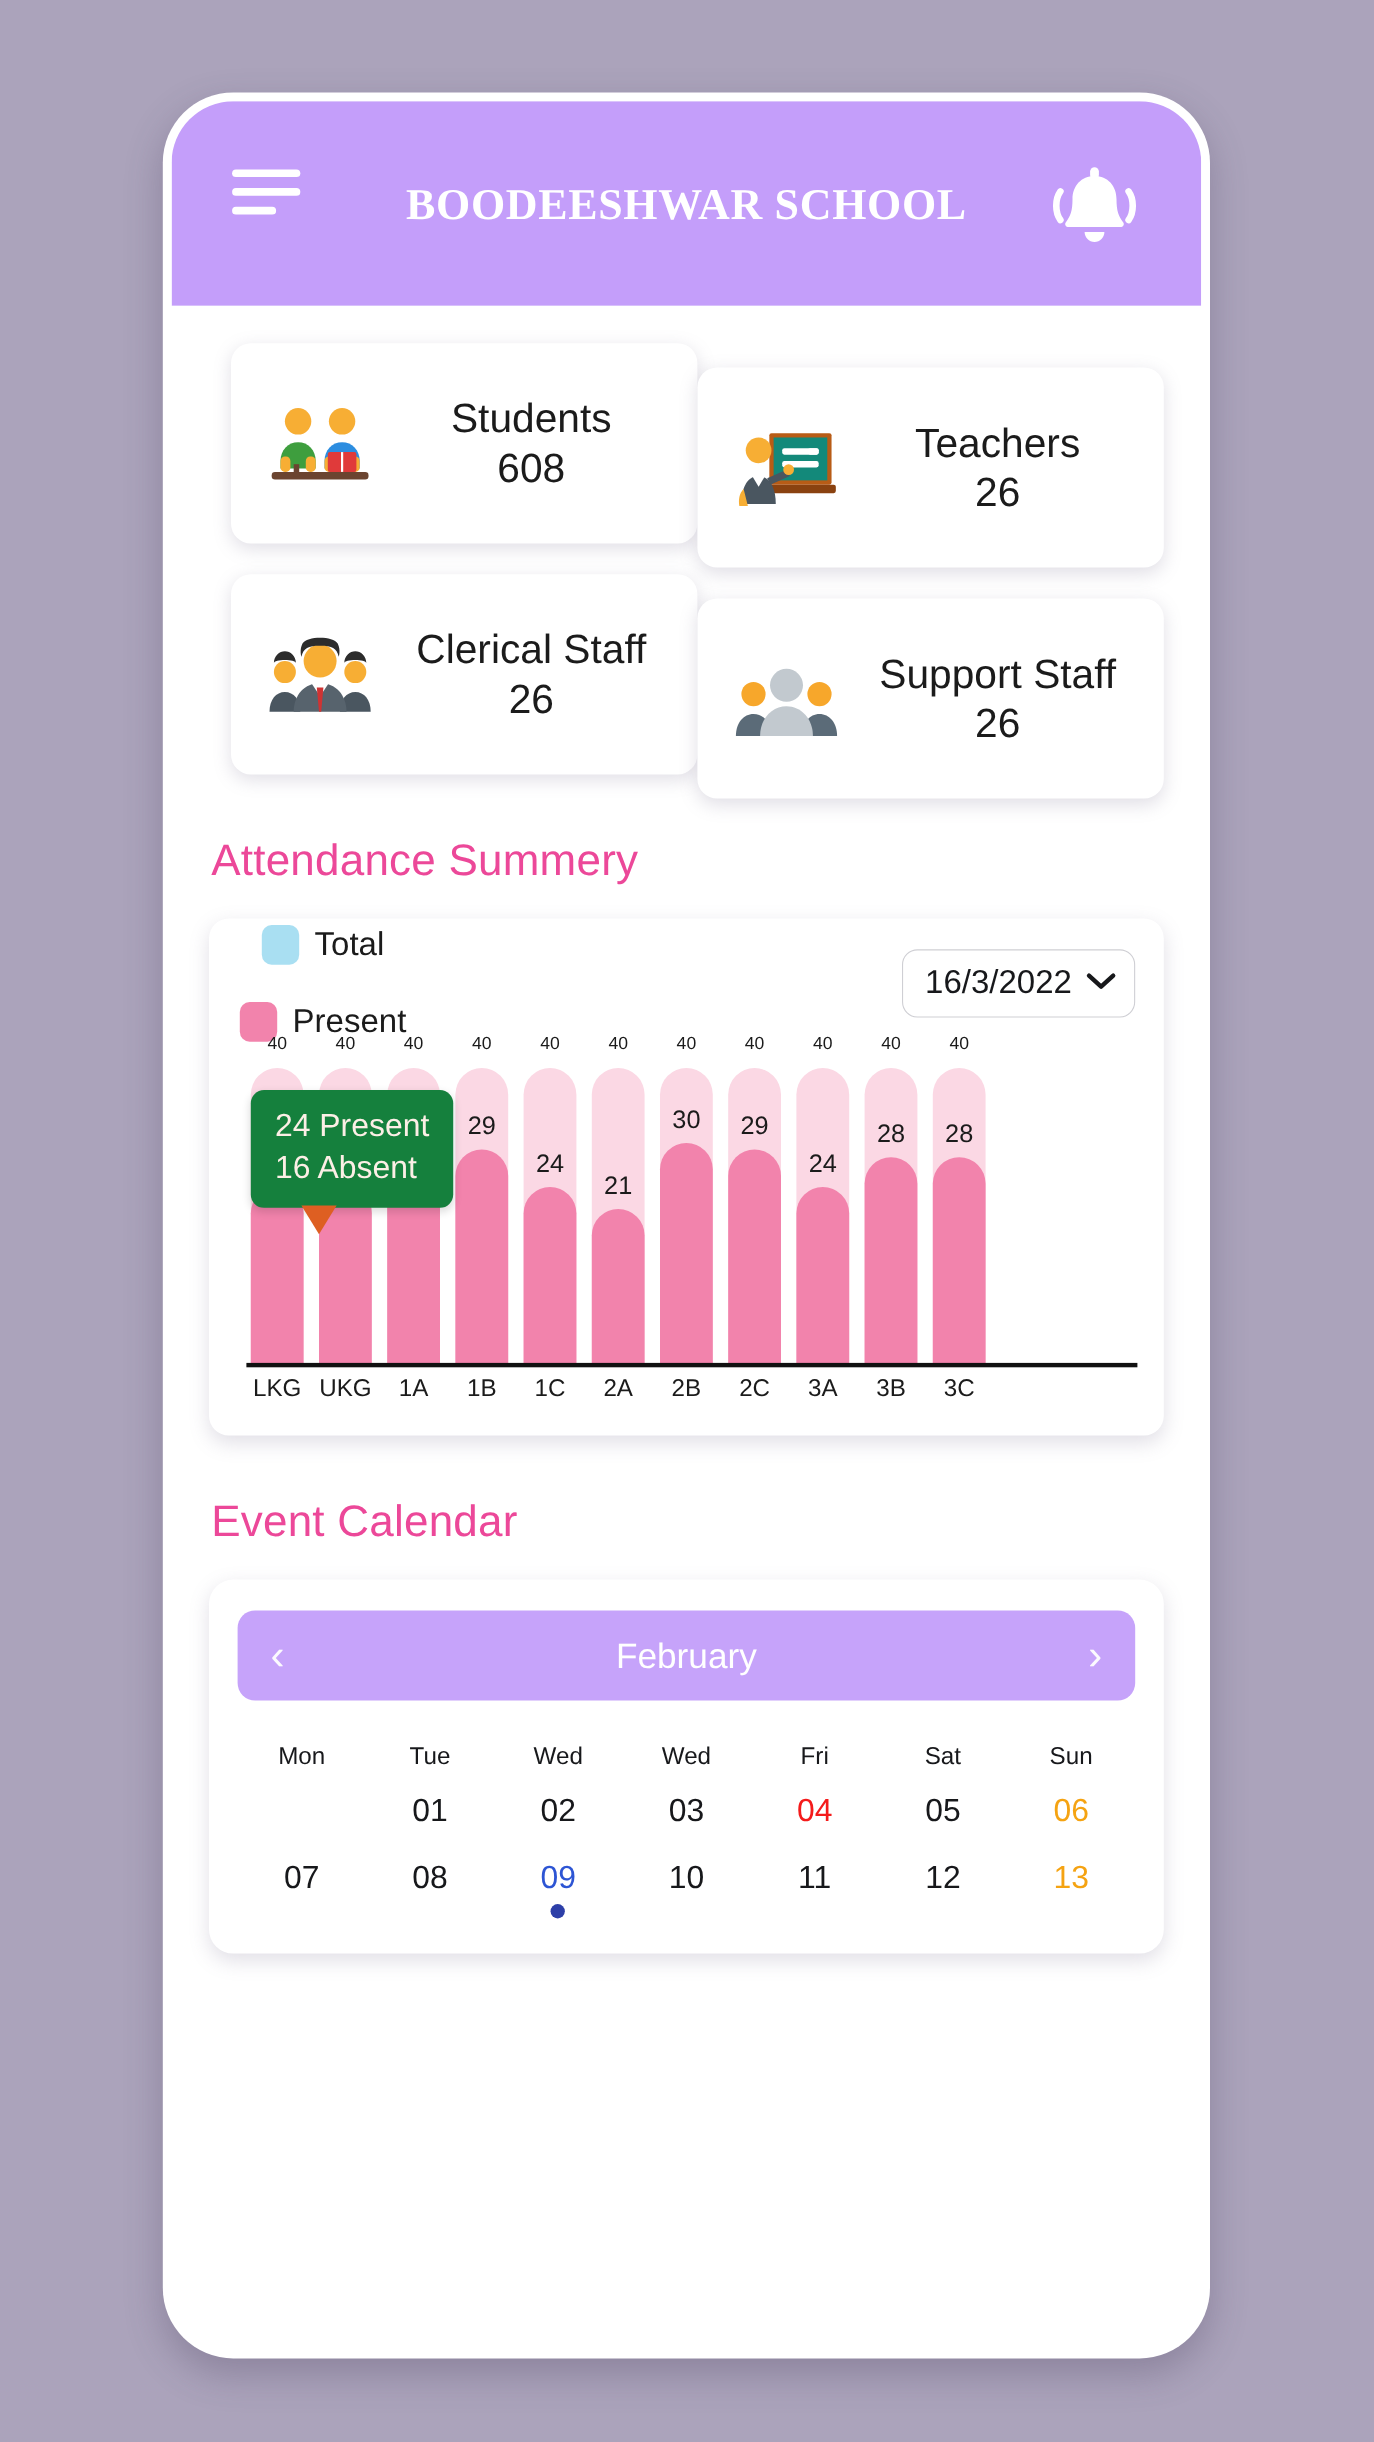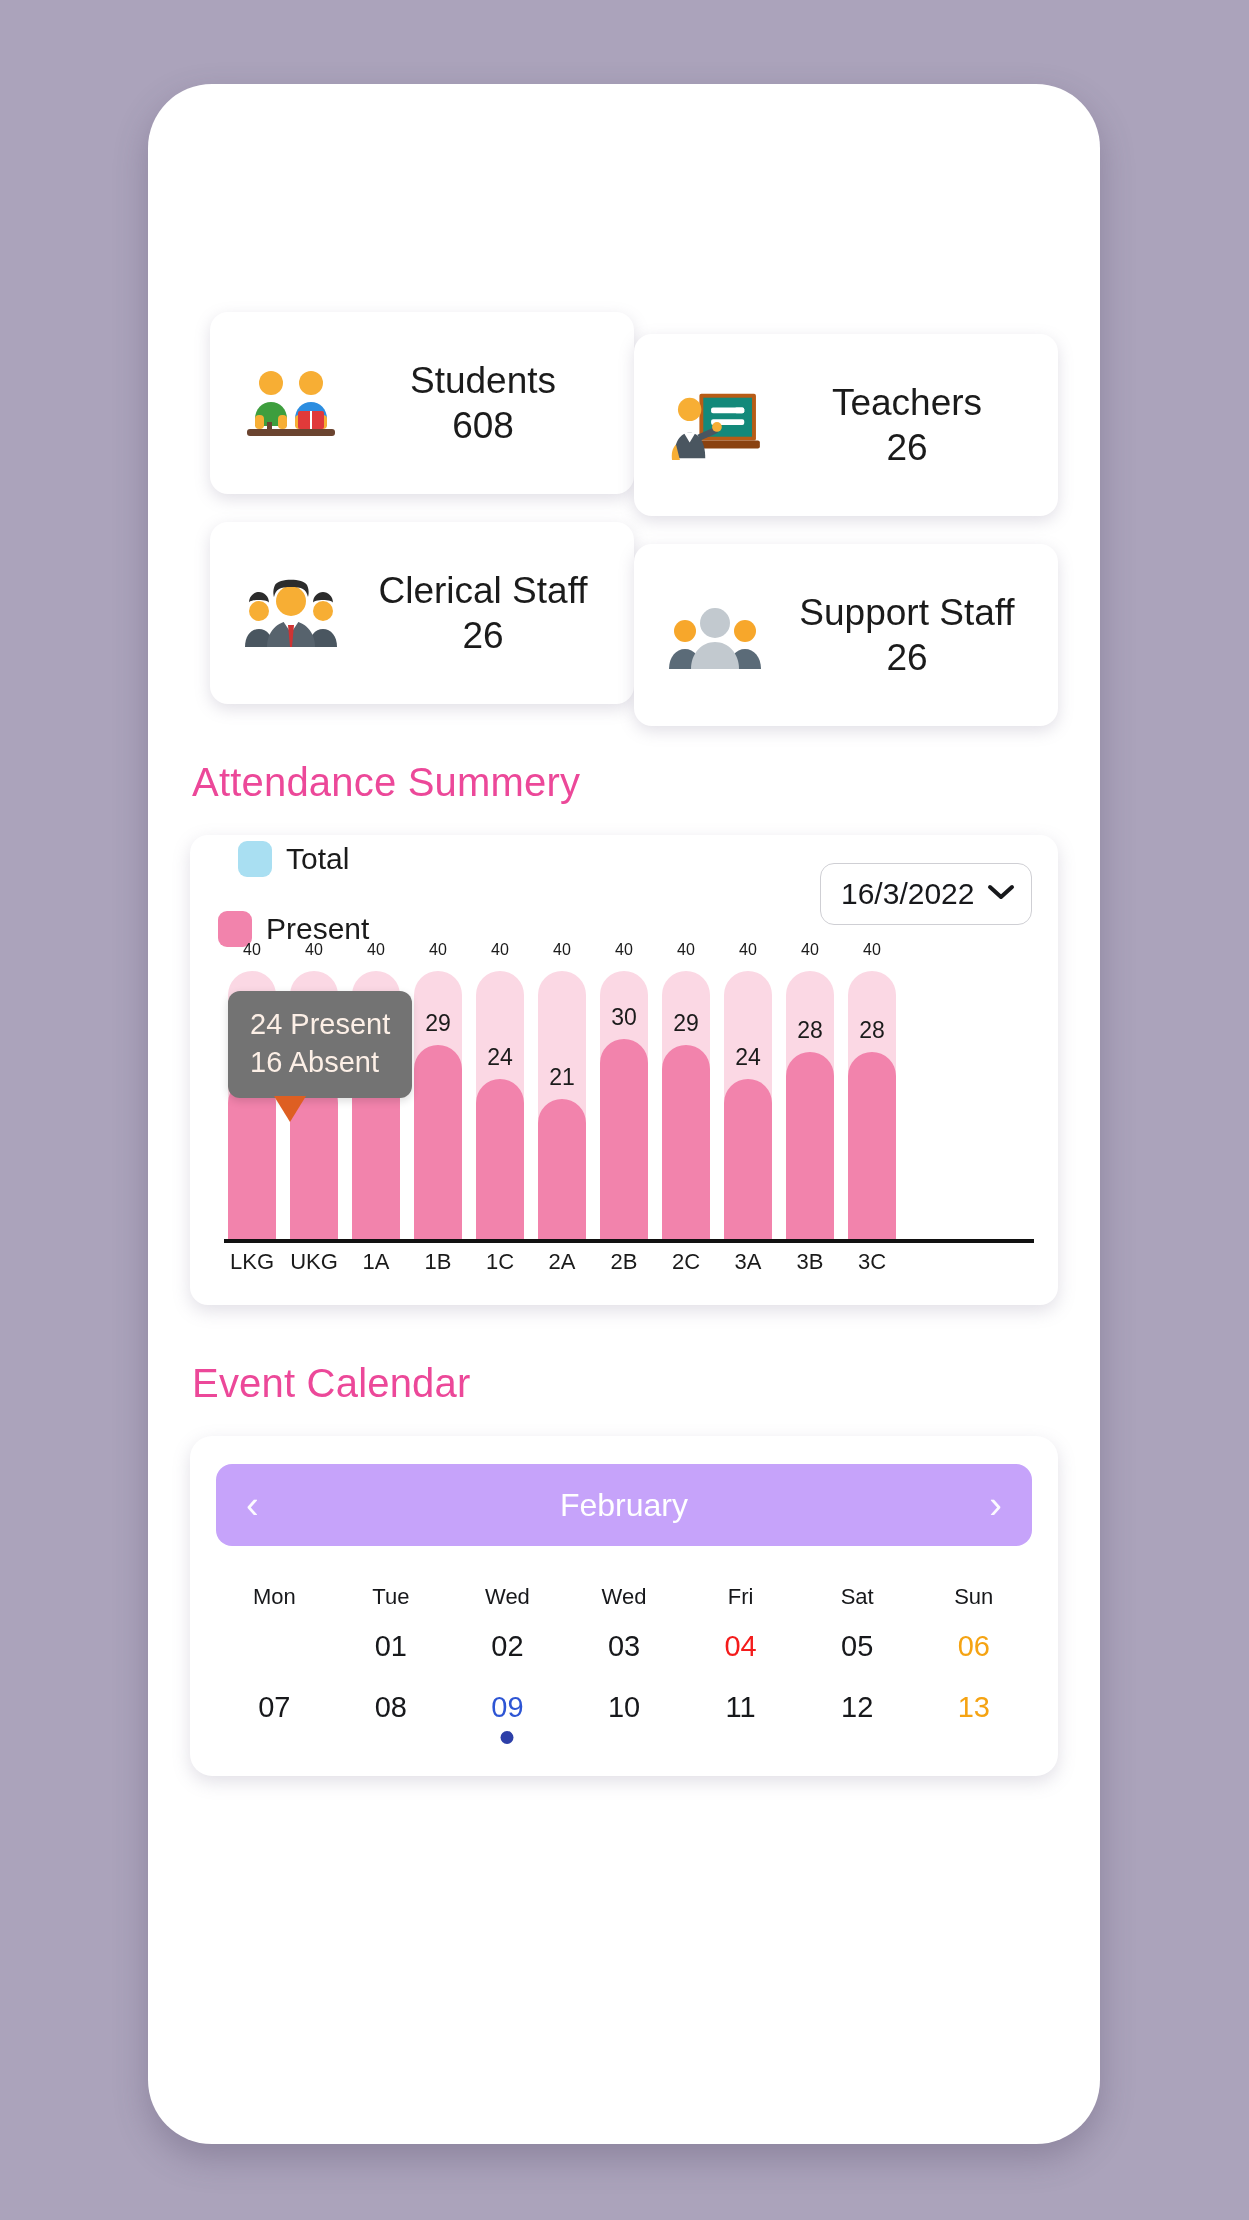--- a/index.html
+++ b/index.html
@@ -144,21 +144,21 @@
     height:4px; background:#111;
   }
   .xlabels{
     position:absolute; left:18px; right:0; bottom:0;
     display:flex; gap:14px;
   }
   .xlabel{ width:48px; flex:0 0 48px; text-align:center; font-size:22px; color:#1b1b1b; }
 
   .tooltip{
     position:absolute; left:18px; top:46px;
-    background:#737373; color:#FCEFE6; border-radius:12px;
+    background:#15803d; color:#FCEFE6; border-radius:12px;
     padding:15px 22px 17px 22px; z-index:5;
     box-shadow:0 3px 8px rgba(0,0,0,.14);
   }
   .tooltip div{ font-size:29px; line-height:1.3; white-space:nowrap; }
   .tooltip::after{
     content:""; position:absolute; left:46px; bottom:-24px;
     border-left:16px solid transparent; border-right:16px solid transparent;
     border-top:26px solid #DE5F22;
   }
 
@@ -195,20 +195,37 @@
 </style>
 </head>
 <body>
 
 <div class="screen">
 
   <div class="phone-frame"></div>
 
   <div class="phone-screen">
 
+    <div class="appbar">
+      <div class="hamburger">
+        <i></i>
+          <i></i>
+          <i></i>
+      </div>
+      <div class="app-title">BOODEESHWAR SCHOOL</div>
+      <div class="bell-wrap">
+        <svg viewBox="0 0 90 80" width="90" height="80" aria-hidden="true">
+          <path d="M45 12c-12 0-20 9-20 21 0 11-2 16-6 21-1.6 2 0 4.4 2.6 4.4h46.8c2.6 0 4.2-2.4 2.6-4.4-4-5-6-10-6-21 0-12-8-21-20-21z" fill="#fff"></path>
+          <rect x="41" y="4" width="8" height="11" rx="4" fill="#fff"></rect>
+          <path d="M36 63c0 5 4 9 9 9s9-4 9-9z" fill="#fff"></path>
+          <path d="M14 26c-5 7-5 19 0 26" stroke="#fff" stroke-width="6" fill="none" stroke-linecap="round"></path>
+          <path d="M76 26c5 7 5 19 0 26" stroke="#fff" stroke-width="6" fill="none" stroke-linecap="round"></path>
+        </svg>
+      </div>
+    </div>
 
     <div class="content">
 
       <div class="cards">
 
         <div class="stat-card">
           <div class="stat-icon">
             <svg viewBox="0 0 100 72" width="100" height="72">
               <circle cx="30" cy="16" r="12" fill="#F7AE34"></circle>
               <path d="M14 52c0-10 7-17 16-17s16 7 16 17v7H14z" fill="#3E9E3E"></path>

